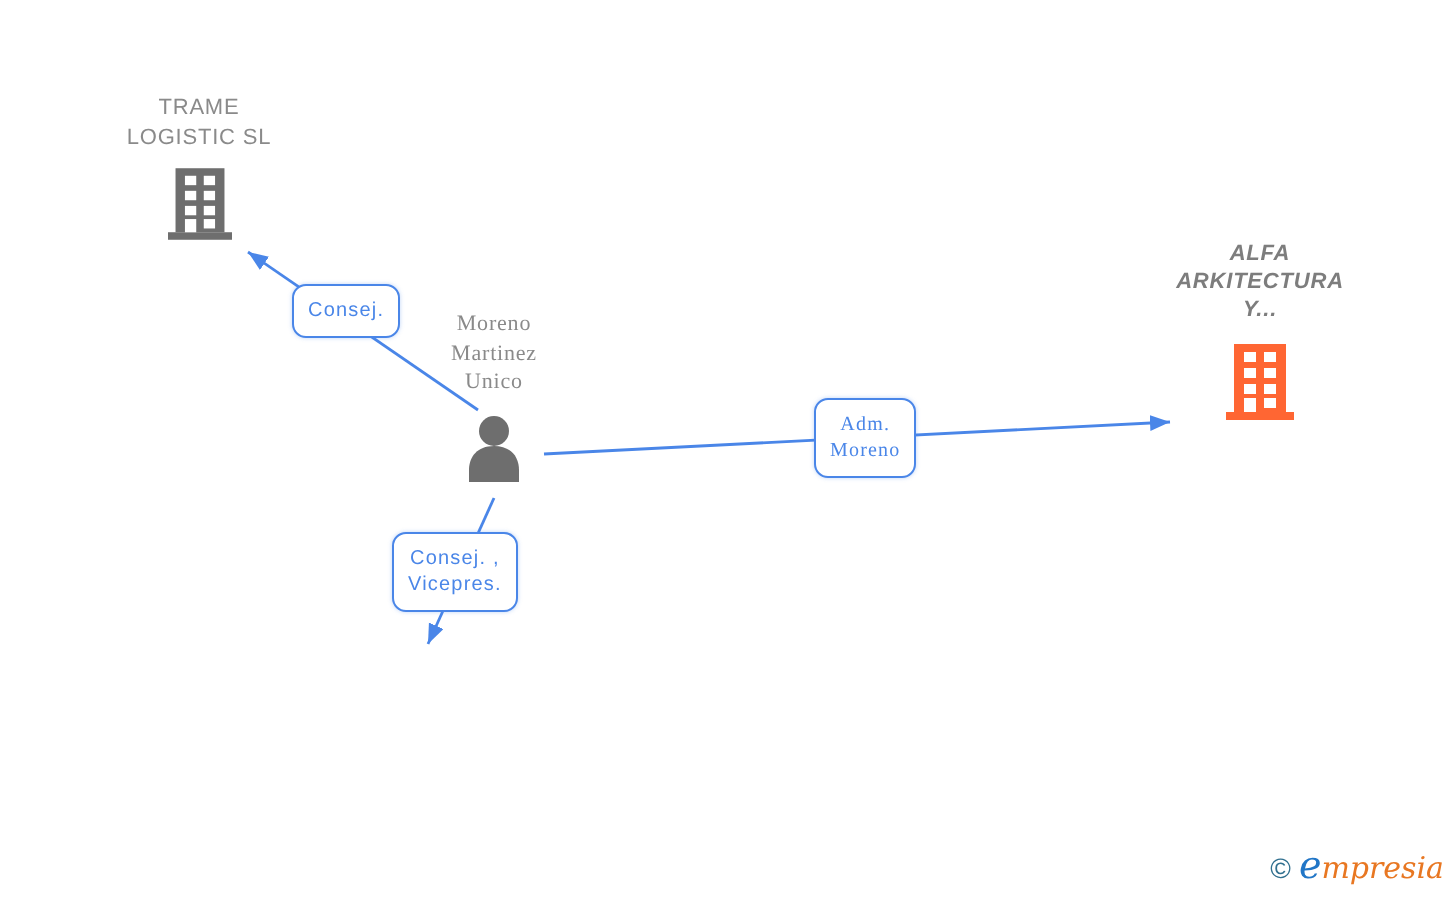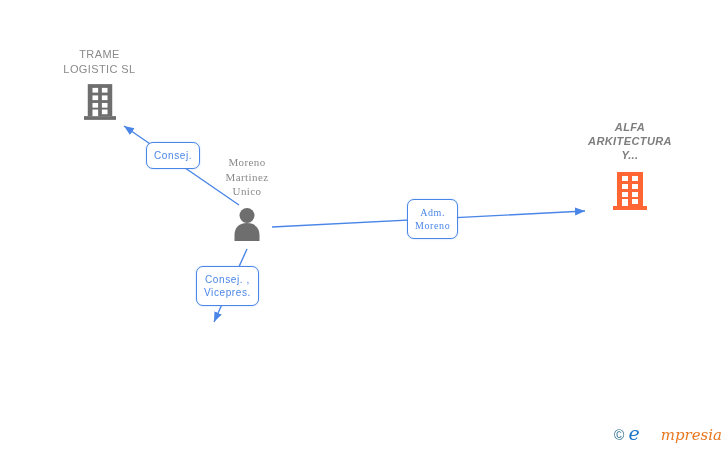--- a/index.html
+++ b/index.html
@@ -74,21 +74,20 @@
     font-style: italic;
     font-family: "DejaVu Serif", serif;
     line-height: 1;
   }
   .footer .brand-rest {
     color: #e87722;
     font-size: 15px;
     font-style: italic;
     font-family: "DejaVu Serif", serif;
     line-height: 1;
-    margin-left: 21px;
   }
 </style>
 </head>
 <body>
 
 <div class="canvas">
 
   <svg class="links" width="728" height="450" viewBox="0 0 728 450">
     <defs>
       <marker id="arrow" markerUnits="userSpaceOnUse" markerWidth="12" markerHeight="10" refX="10" refY="4" orient="auto">

